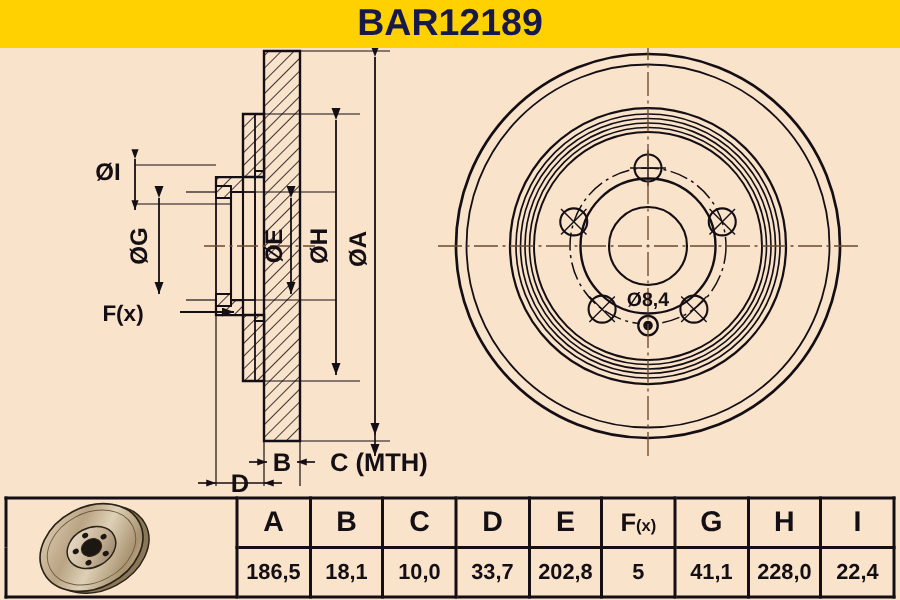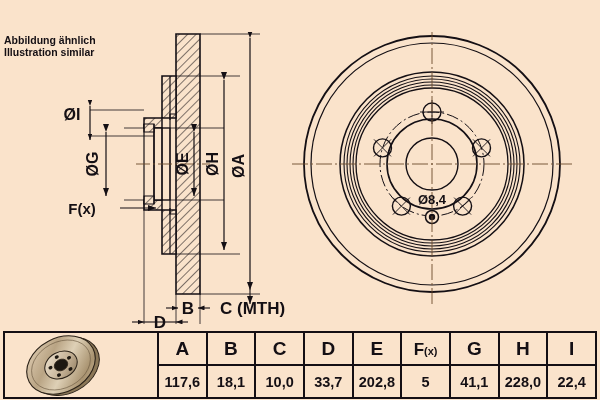--- a/index.html
+++ b/index.html
@@ -56,23 +56,24 @@
   th.hdr .fx-main{font-size:17px;}
   th.hdr .fx-sub{font-size:11px;}
   td.thumb-cell{width:152px;padding:0;}
   .thumb{width:150px;height:62px;display:block;}
 </style>
 </head>
 <body>
 
 <div id="root">
 
-
-  <div class="note"><span>Abbildung ähnlich</span>
-<span>Illustration similar</span></div>
+  <div class="banner">
+    <div class="banner-title">BAR12189</div>
+  </div>
+
 
   <div class="drawing">
   <svg width="600" height="296" viewBox="0 0 600 296" xmlns="http://www.w3.org/2000/svg">
     <defs>
       <pattern id="hatch" width="6" height="6" patternTransform="rotate(45)" patternUnits="userSpaceOnUse">
         <rect width="6" height="6" fill="#fae3cb"></rect>
         <line x1="0" y1="0" x2="0" y2="6" stroke="#140f14" stroke-width="1.1"></line>
       </pattern>
       <marker id="ar" markerWidth="9" markerHeight="9" refX="8" refY="3" orient="auto" markerUnits="userSpaceOnUse">
         <path d="M0,0 L8,3 L0,6 z" fill="#140f14"></path>
@@ -274,21 +275,21 @@
         <th class="hdr">B</th>
         <th class="hdr">C</th>
         <th class="hdr">D</th>
         <th class="hdr">E</th>
         <th class="hdr"><span class="fx-main">F</span><span class="fx-sub">(x)</span></th>
         <th class="hdr">G</th>
         <th class="hdr">H</th>
         <th class="hdr">I</th>
       </tr>
       <tr>
-        <td class="val">117,6</td>
+        <td class="val">186,5</td>
         <td class="val">18,1</td>
         <td class="val">10,0</td>
         <td class="val">33,7</td>
         <td class="val">202,8</td>
         <td class="val">5</td>
         <td class="val">41,1</td>
         <td class="val">228,0</td>
         <td class="val">22,4</td>
       </tr>
     </tbody>

